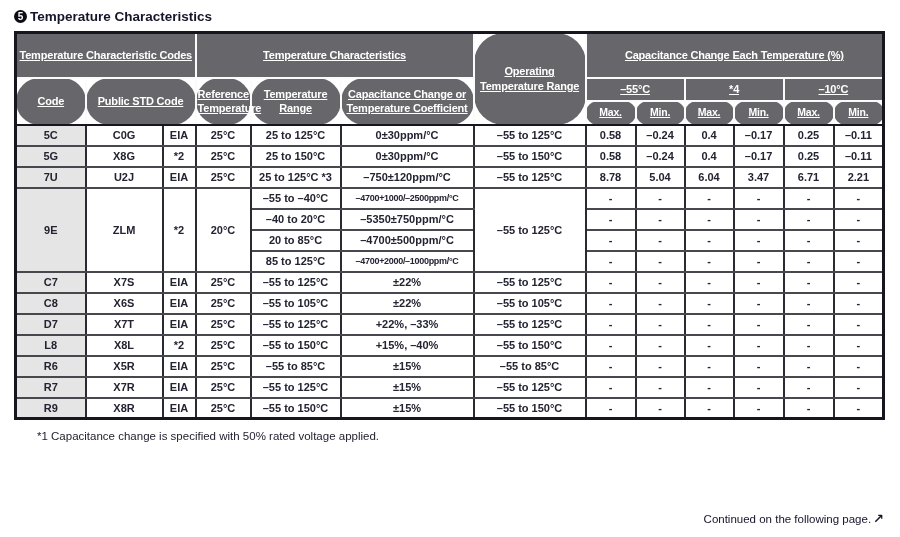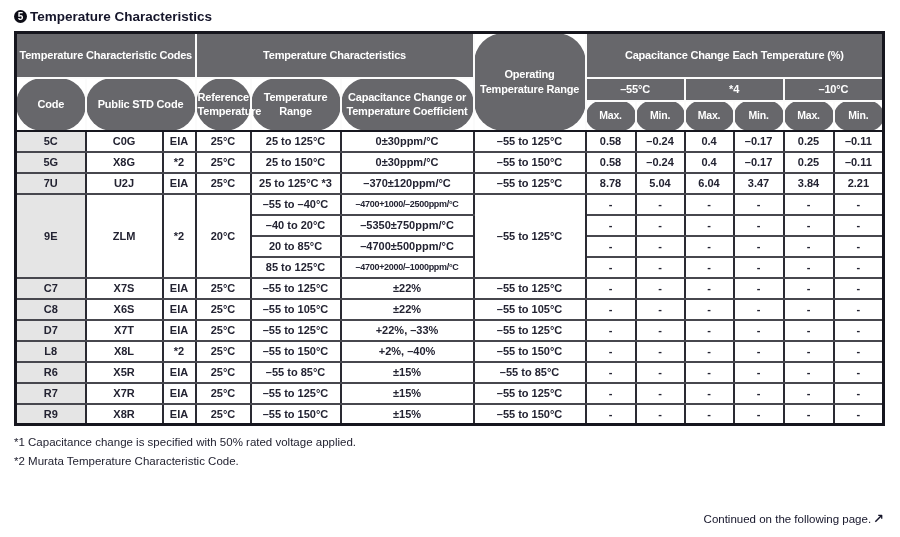--- a/index.html
+++ b/index.html
@@ -13,36 +13,36 @@
   .badge {
     width:13px; height:13px; border-radius:50%; background:#0d0d16; color:#fff;
     font-size:10px; font-weight:bold; display:inline-flex; align-items:center;
     justify-content:center; line-height:1; flex:0 0 auto;
   }
   .title { font-size:13.5px; font-weight:bold; color:#15152a; }
 
   table.tc { border-collapse:collapse; table-layout:fixed; width:868px; border:3px solid #16161e; }
   thead th {
     background:#67676b; color:#fff; border:2px solid #fbfbfb;
-    font-size:10.5px; font-weight:bold; padding:1px; line-height:1.3; letter-spacing:-0.2px;
+    font-size:10.5px; font-weight:bold; padding:1px; line-height:1.3; letter-spacing:-0.2px;text-decoration:underline;
   }
   thead tr.h1 th { height:45px; font-size:11px; }
   thead tr.h2 th { height:23px; font-size:11px; }
-  thead tr.h3 th { height:30px; }
+  thead tr.h3 th { height:24px; }
   thead th.jb { border-bottom-color:#16161e;border-radius:30px; }
 
   tbody td {
     border:2px solid #2a2a32; border-top-color:#47474e; border-bottom-color:#47474e;
     height:21px; font-size:11px; font-weight:bold; text-align:center; vertical-align:middle;
     padding:1px 2px; background:#ffffff; color:#232332; white-space:nowrap; overflow:hidden;
   }
   tbody td.code { background:#e5e5e5; }
   tbody td.small { font-size:9px; letter-spacing:-0.3px; }
 
-  .footnotes { margin-top:9px; font-size:11.5px; color:#232332; }
+  .footnotes { margin-top:9px; font-size:11.5px; color:#232332;margin-left:23px; }
   .footnotes .fn { margin-bottom:3px; line-height:1.35; }
 
   .continued {
     position:absolute; right:16px; bottom:12px; font-size:11.5px; color:#15152a;
     display:flex; align-items:center; gap:2px;
   }
   .continued .arrow { font-weight:bold; font-size:13px; line-height:1; }
 </style>
 </head>
 <body>
@@ -126,27 +126,27 @@
           <td>–0.17</td>
           <td>0.25</td>
           <td>–0.11</td>
         </tr>
         <tr>
           <td class="code">7U</td>
           <td>U2J</td>
           <td>EIA</td>
           <td>25°C</td>
           <td>25 to 125°C *3</td>
-          <td>–370±120ppm/°C</td>
+          <td>–750±120ppm/°C</td>
           <td>–55 to 125°C</td>
           <td>8.78</td>
           <td>5.04</td>
           <td>6.04</td>
           <td>3.47</td>
-          <td>3.84</td>
+          <td>6.71</td>
           <td>2.21</td>
         </tr>
         <tr>
           <td class="code" rowspan="4">9E</td>
           <td rowspan="4">ZLM</td>
           <td rowspan="4">*2</td>
           <td rowspan="4">20°C</td>
           <td>–55 to –40°C</td>
           <td class="small">–4700+1000/–2500ppm/°C</td>
           <td rowspan="4">–55 to 125°C</td>
@@ -231,21 +231,21 @@
           <td>-</td>
           <td>-</td>
           <td>-</td>
         </tr>
         <tr>
           <td class="code">L8</td>
           <td>X8L</td>
           <td>*2</td>
           <td>25°C</td>
           <td>–55 to 150°C</td>
-          <td>+2%, –40%</td>
+          <td>+15%, –40%</td>
           <td>–55 to 150°C</td>
           <td>-</td>
           <td>-</td>
           <td>-</td>
           <td>-</td>
           <td>-</td>
           <td>-</td>
         </tr>
         <tr>
           <td class="code">R6</td>
@@ -290,21 +290,20 @@
           <td>-</td>
           <td>-</td>
           <td>-</td>
           <td>-</td>
         </tr>
       </tbody>
   </table>
 
   <div class="footnotes">
     <div class="fn">*1 Capacitance change is specified with 50% rated voltage applied.</div>
-    <div class="fn">*2 Murata Temperature Characteristic Code.</div>
   </div>
 
   <div class="continued">
     <span>Continued on the following page.</span>
     <span class="arrow">↗</span>
   </div>
 
 </div>
 
 </body></html>

